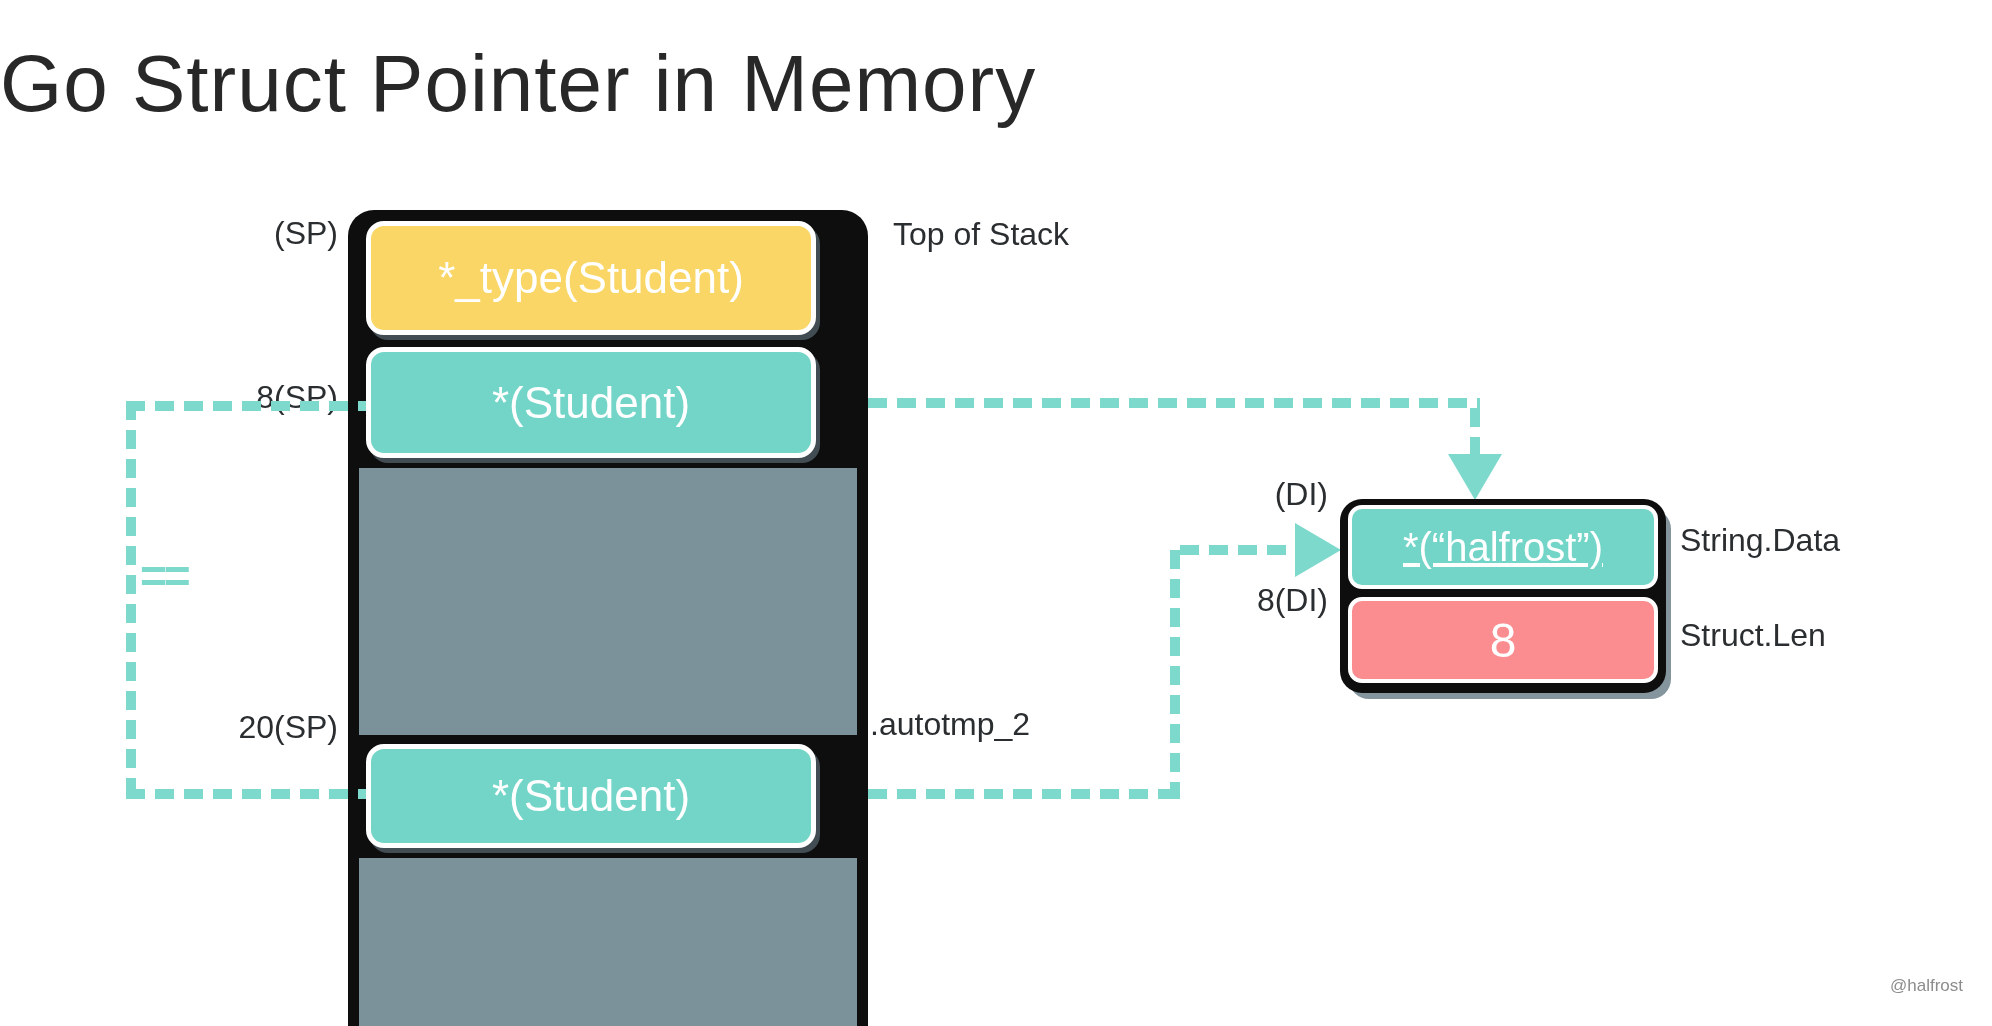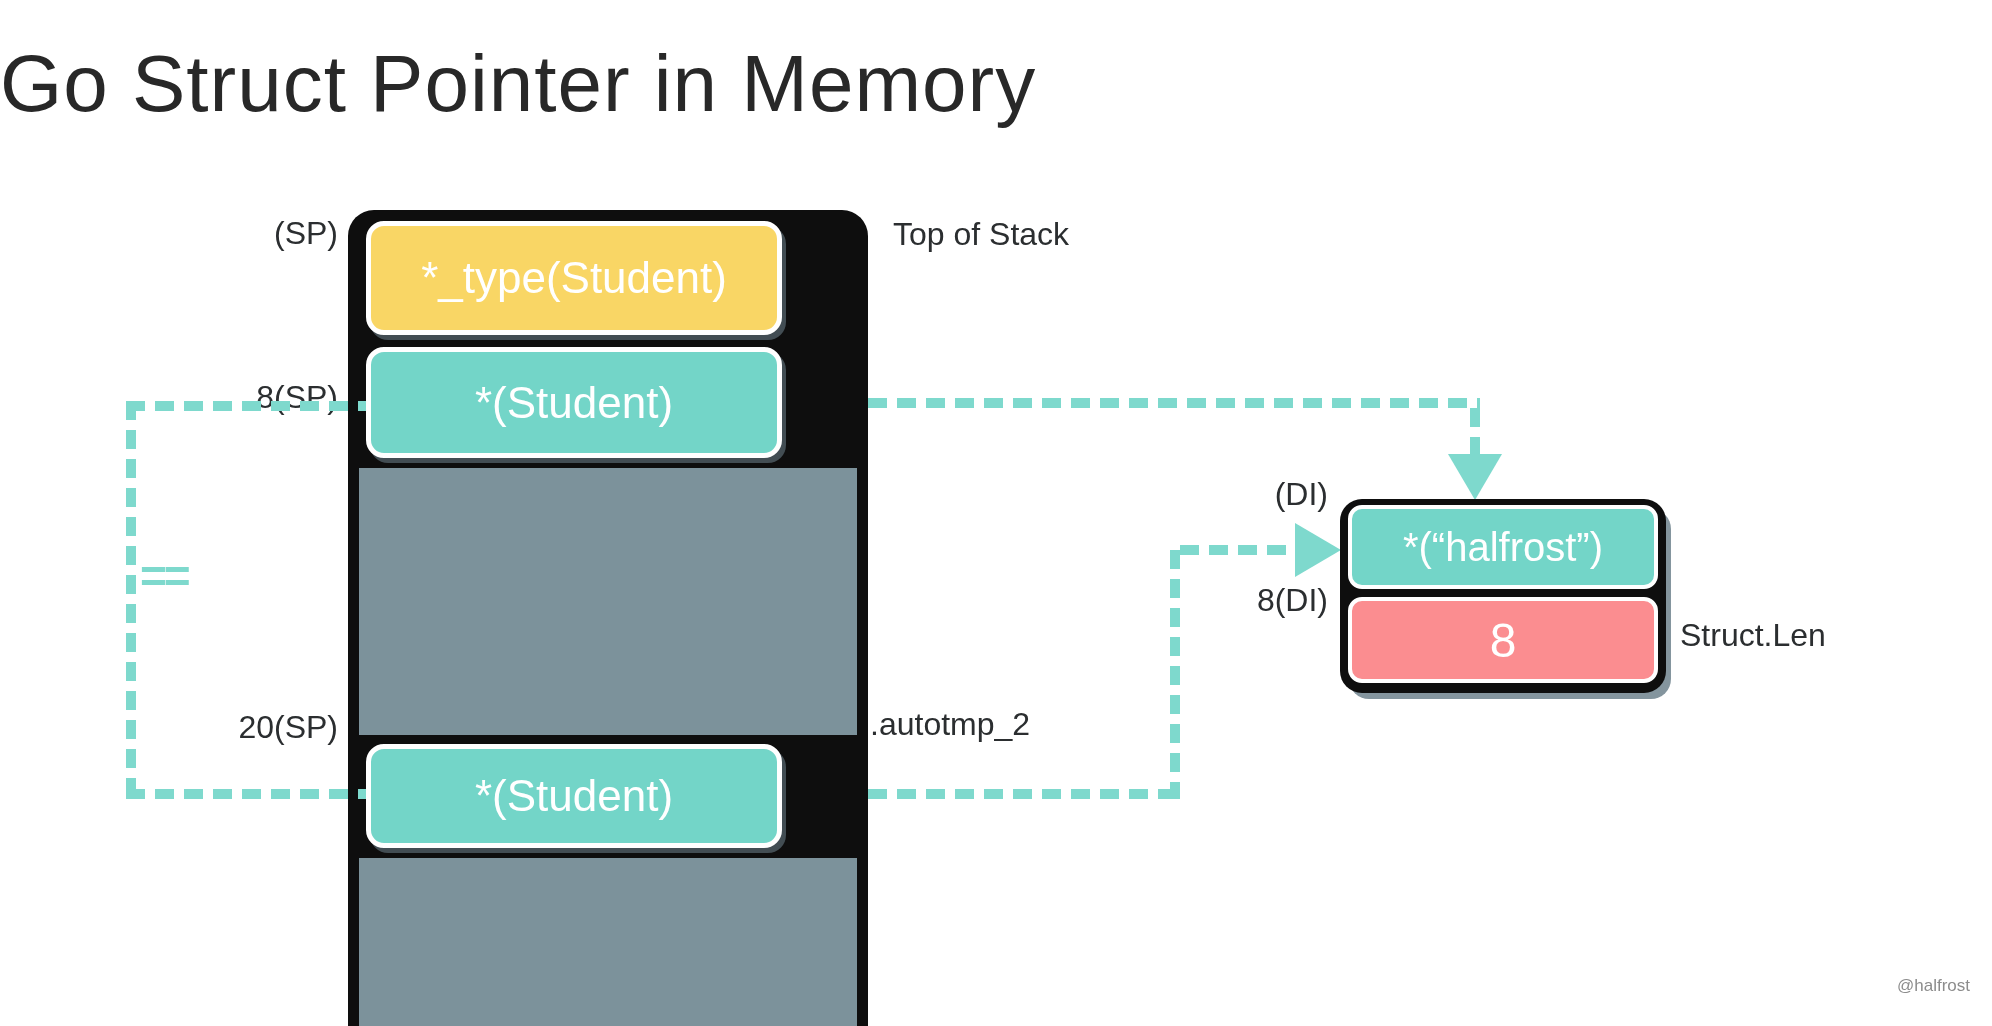--- a/index.html
+++ b/index.html
@@ -30,21 +30,21 @@
   }
   .string-frame {
     left: 1340px; top: 499px; width: 326px; height: 194px;
     background: #0E0E0E;
     border-radius: 22px;
     box-shadow: 7px 8px 0 -2px rgba(110, 130, 141, 0.85);
   }
 
   
   .cell {
-    left: 366px; width: 416px;
+    left: 366px; width: 450px;
     border: 5px solid #ffffff;
     border-radius: 18px;
     color: #ffffff;
     font-size: 44px;
     font-weight: 500;
     display: flex; align-items: center; justify-content: center;
     box-shadow: 4px 5px 0 rgba(110, 130, 141, 0.55);
   }
   .cell.type    { background: #F9D665; top: 221px; height: 114px; }
   .cell.ptr1    { background: #73D5C8; top: 347px; height: 111px; }
@@ -57,21 +57,21 @@
   .cell-empty.gap2 { top: 858px; height: 168px; }
 
   
   .sbox {
     left: 1348px; width: 310px;
     border: 4px solid #ffffff;
     border-radius: 14px;
     color: #ffffff;
     display: flex; align-items: center; justify-content: center;
   }
-  .sbox.data { background: #73D5C8; top: 505px; height: 84px; font-size: 40px; font-weight: 500; }
+  .sbox.data { background: #73D5C8; top: 505px; height: 84px; font-size: 40px; font-weight: 500; text-decoration: underline; }
   .sbox.len  { background: #FB8D90; top: 597px; height: 86px; font-size: 48px; font-weight: 500; }
 
   
   .lbl {
     color: #2B2E30;
     font-size: 32px;
     font-weight: 400;
     white-space: nowrap;
   }
   .lbl.r { text-align: right; }
@@ -125,21 +125,20 @@
     font-weight: 700;
     letter-spacing: -3px;
     line-height: 1;
   }
 
   .watermark {
     left: 1890px; top: 976px;
     color: #8C8C8C;
     font-size: 17px;
     font-weight: 400;
-    margin-left: 7px;
   }
 </style>
 </head>
 <body>
 
 <div id="canvas">
 
   <div class="abs title">Go Struct Pointer in Memory</div>
 
   <div class="abs stack-frame"></div>
@@ -178,17 +177,18 @@
   <div class="abs string-frame"></div>
   <div class="abs sbox data">
     <span>*(“halfrost”)</span>
   </div>
   <div class="abs sbox len">
     <span>8</span>
   </div>
 
   <div class="abs lbl r lbl-di">(DI)</div>
   <div class="abs lbl r lbl-8di">8(DI)</div>
+  <div class="abs lbl lbl-sdata">String.Data</div>
   <div class="abs lbl lbl-slen">Struct.Len</div>
 
   <div class="abs watermark">@halfrost</div>
 
 </div>
 
 </body></html>

